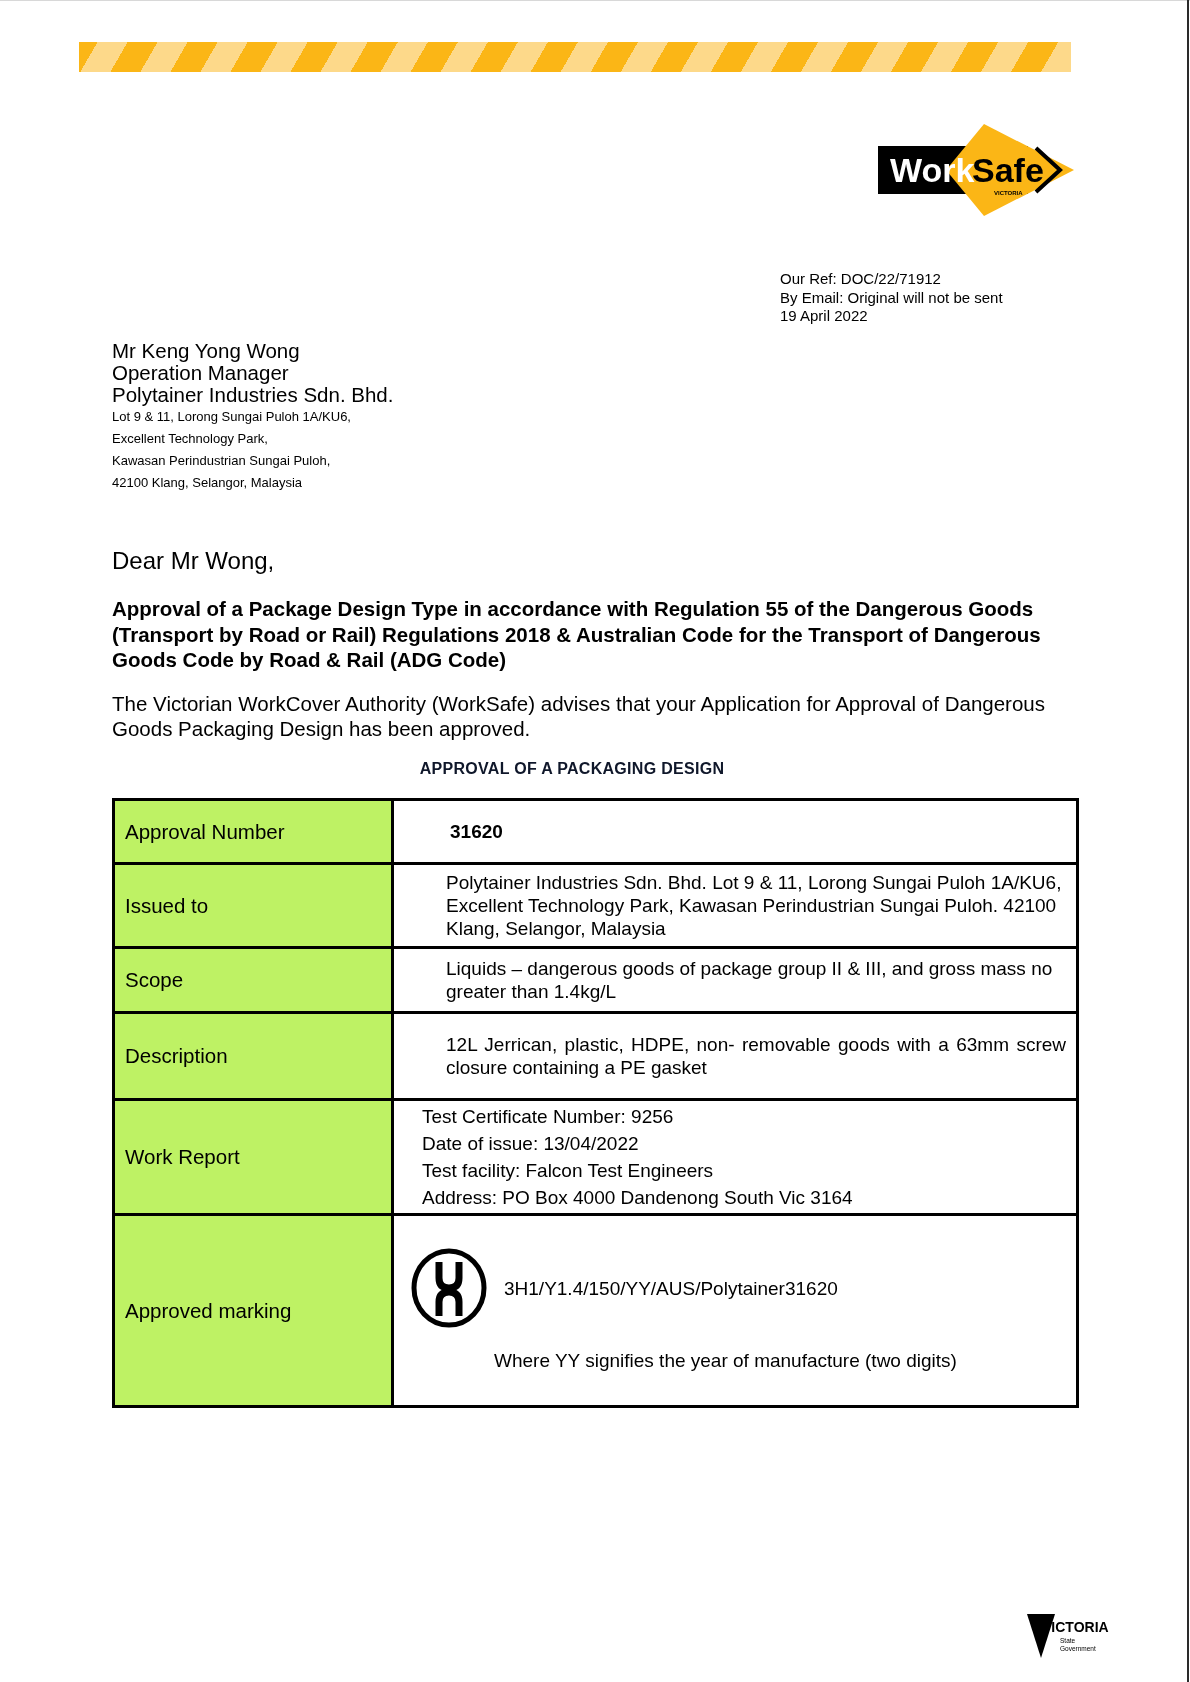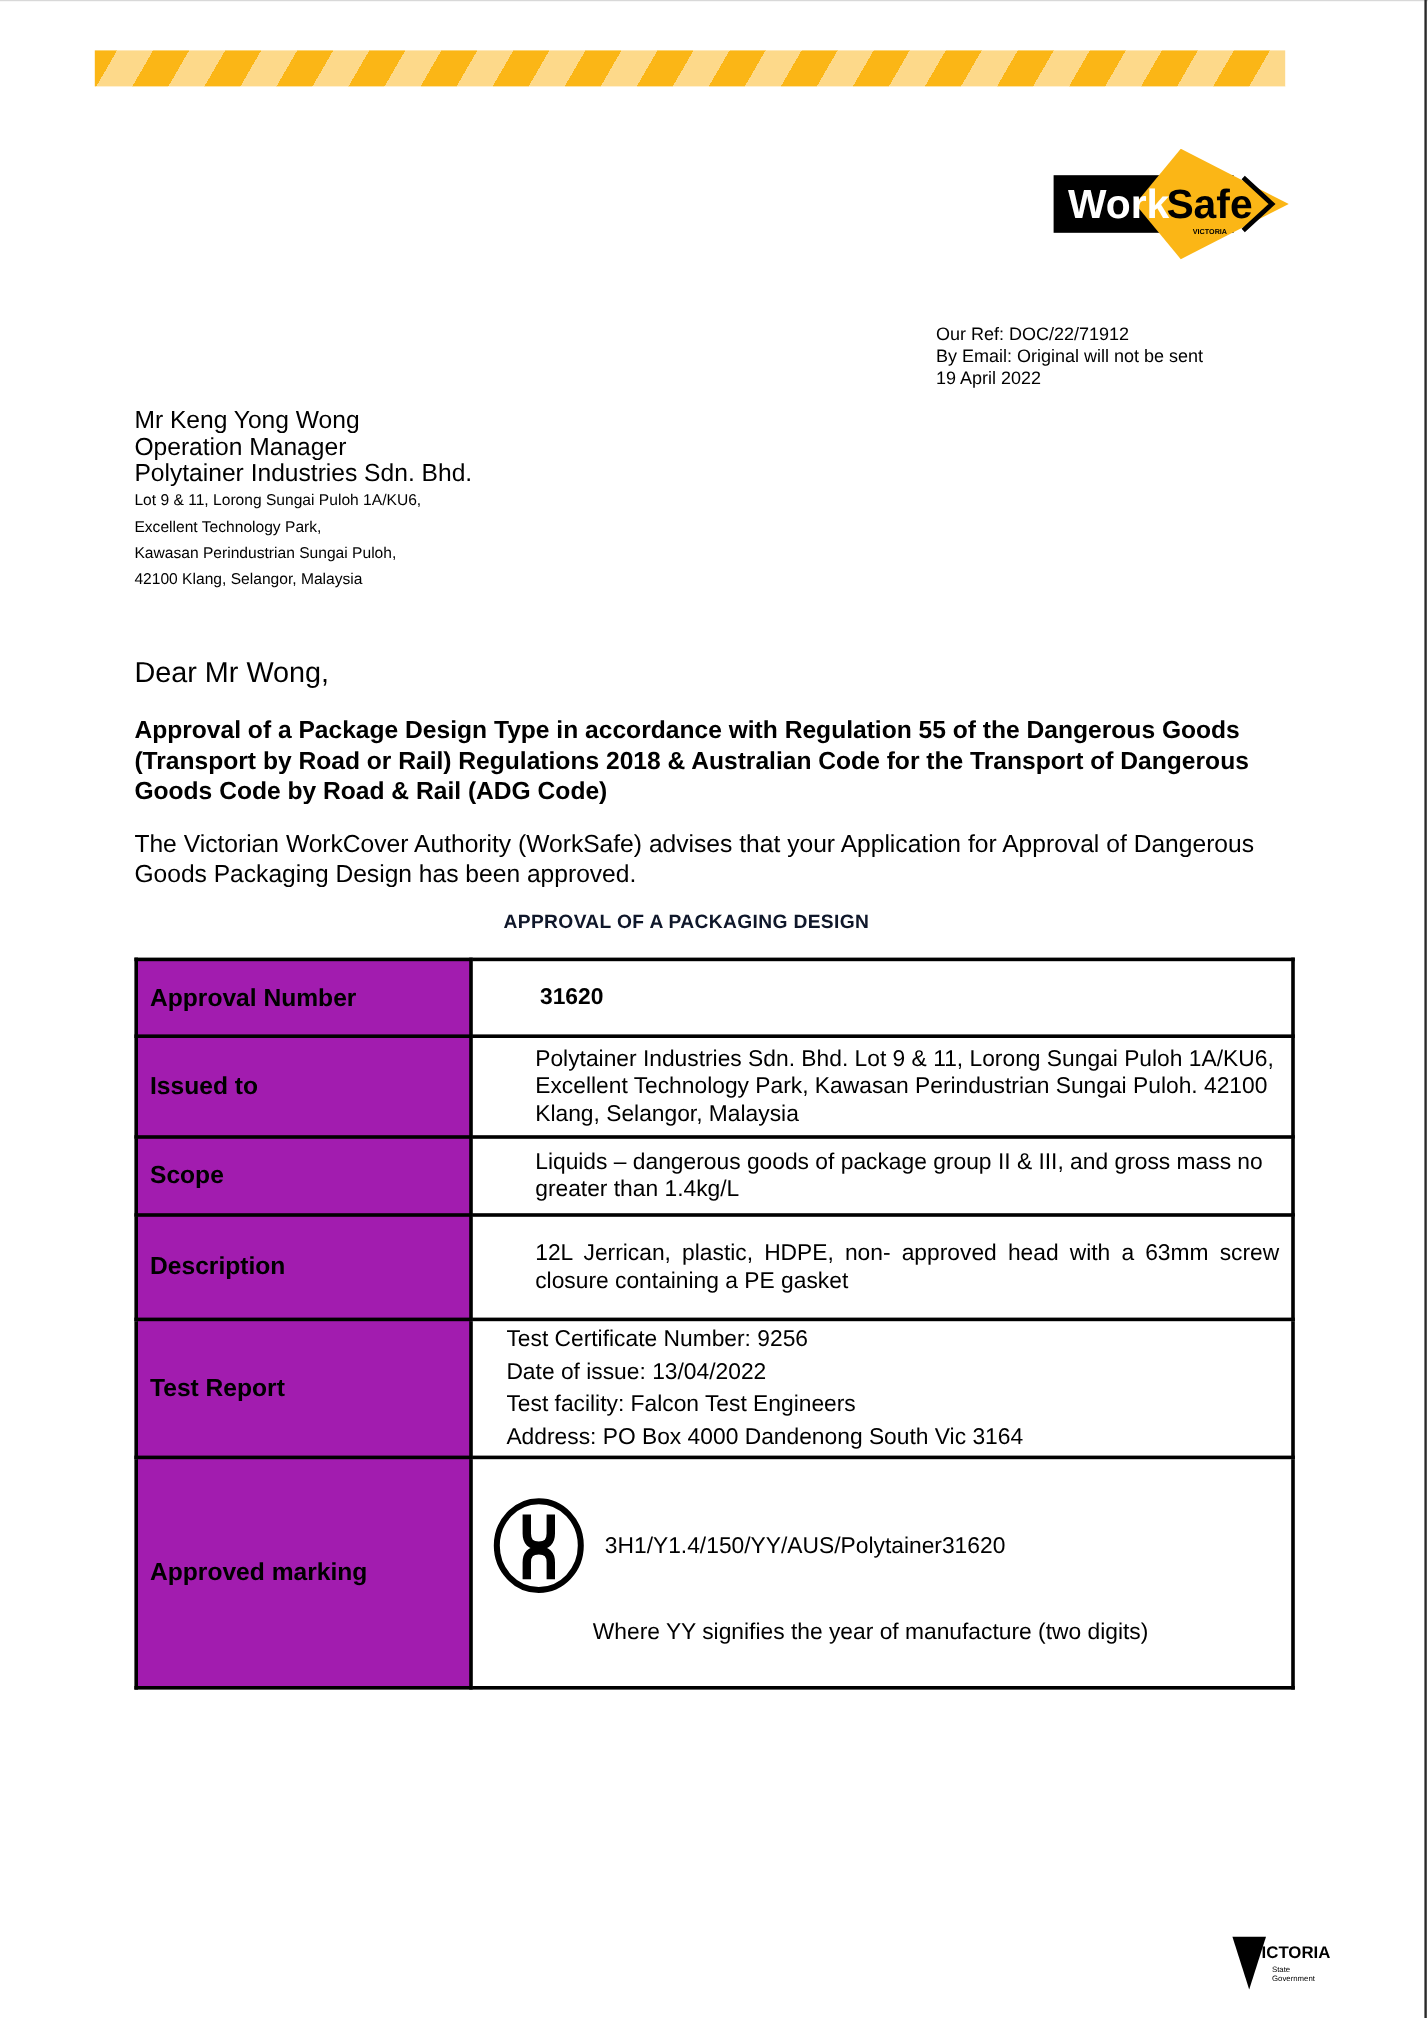--- a/index.html
+++ b/index.html
@@ -41,21 +41,21 @@
     position: absolute; left: 112px; top: 760px; width: 920px; text-align: center;
     font-size: 16px; font-weight: bold; color: #0f172a; letter-spacing: 0.3px;
   }
 
   .approval-table {
     position: absolute; left: 112px; top: 798px; width: 967px;
     border-collapse: collapse; border: 3px solid #000;
   }
   .approval-table td { border: 3px solid #000; vertical-align: middle; }
   .approval-table td.label {
-    width: 256px; background: #a21caf; font-weight: bold; font-size: 20.5px;
+    width: 256px; background: #bef264; font-weight: normal; font-size: 20.5px;
     padding: 0 10px;
   }
   .approval-table td.value {
     font-size: 19px; line-height: 25px; padding: 0 10px 0 28px;
   }
   .value .justify { text-align: justify; }
   .value .bold { font-weight: bold; margin-left: 28px; }
   .value .tight { line-height: 23px; margin-left: 24px; }
 
   .marking-line { display: flex; align-items: center; margin-left: -12px; }
@@ -122,25 +122,25 @@
   </tr>
   <tr style="height:65px">
     <td class="label">Scope</td>
     <td class="value">
           <div class="tight">Liquids – dangerous goods of package group II &amp; III, and gross mass no greater than 1.4kg/L</div>
         </td>
   </tr>
   <tr style="height:87px">
     <td class="label">Description</td>
     <td class="value">
-          <div class="tight justify">12L Jerrican, plastic, HDPE,  non- approved head with a 63mm screw closure containing a PE gasket</div>
+          <div class="tight justify">12L Jerrican, plastic, HDPE,  non- removable goods with a 63mm screw closure containing a PE gasket</div>
         </td>
   </tr>
   <tr style="height:115px">
-    <td class="label">Test Report</td>
+    <td class="label">Work Report</td>
     <td class="value" style="line-height:27px">
       <div>Test Certificate Number: 9256</div>
       <div>Date of issue: 13/04/2022</div>
       <div>Test facility: Falcon Test Engineers</div>
       <div>Address: PO Box 4000 Dandenong South Vic 3164</div>
     </td>
   </tr>
   <tr style="height:192px">
     <td class="label">Approved marking</td>
     <td class="value">

